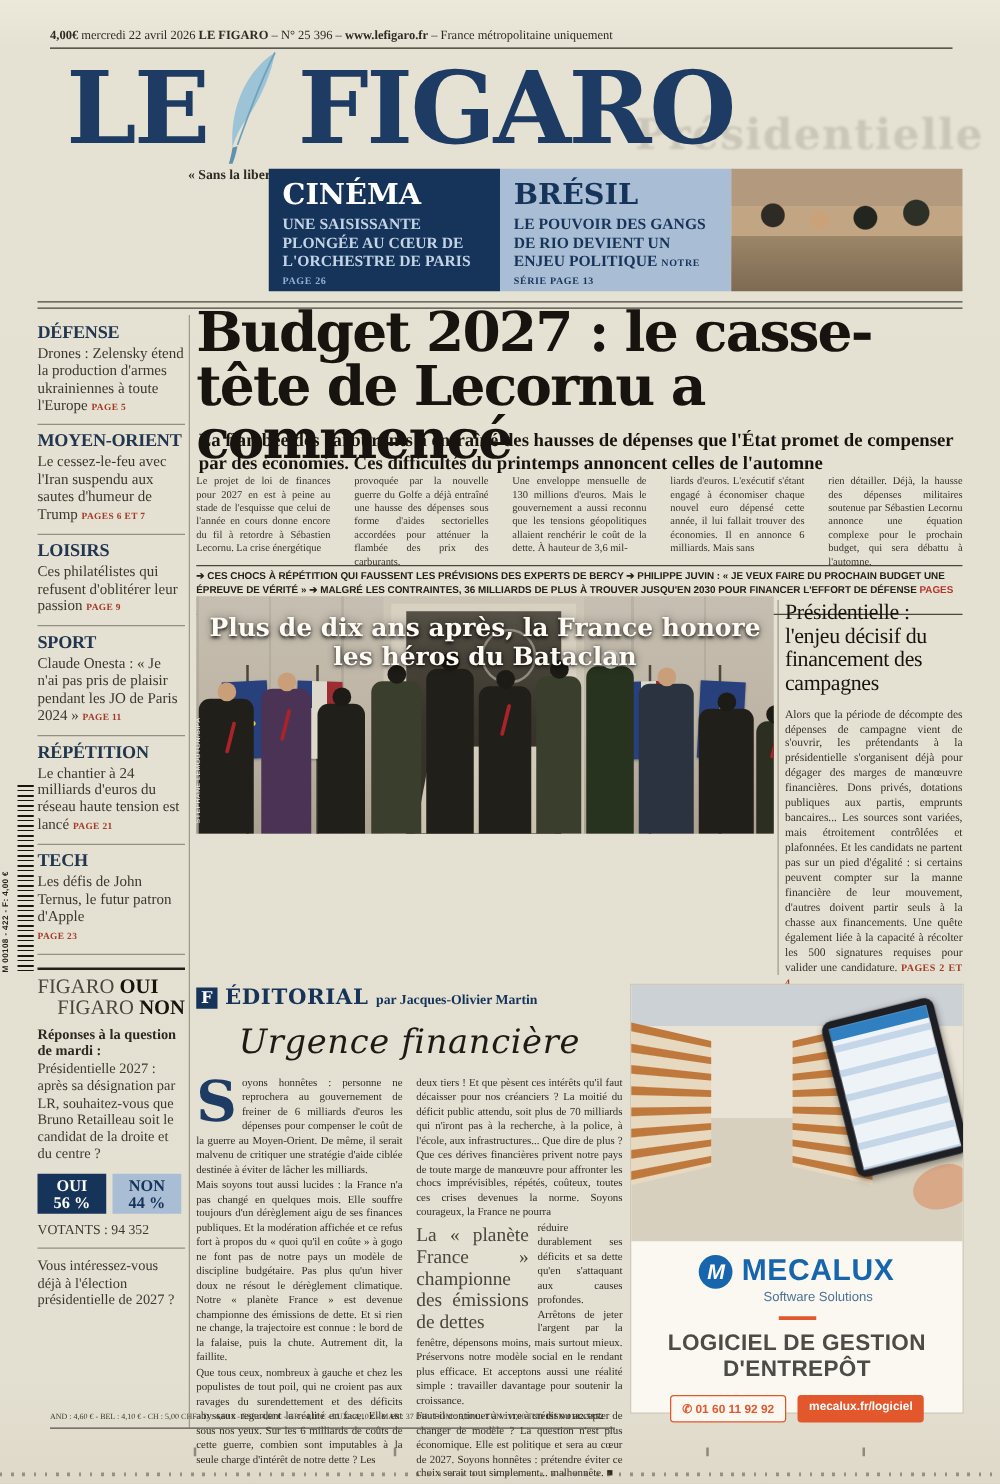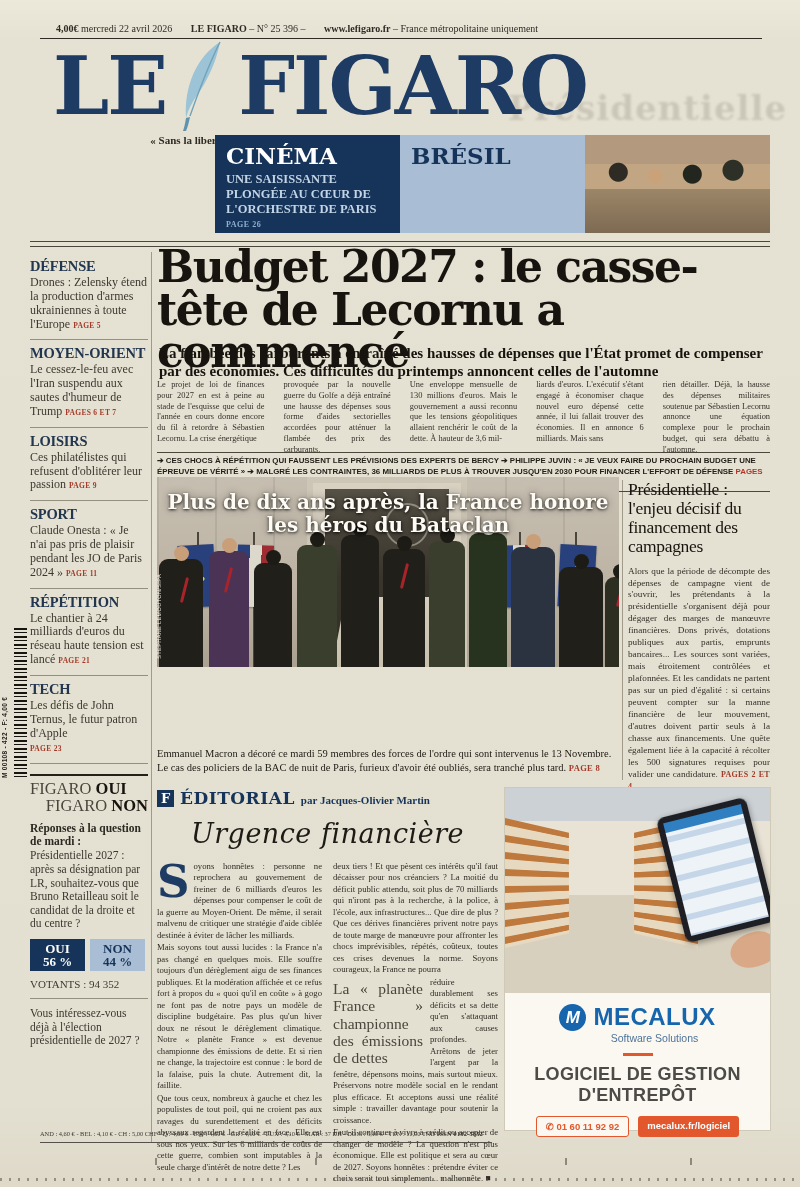--- a/index.html
+++ b/index.html
@@ -2,21 +2,21 @@
 <html lang="fr"><head>
 <meta charset="utf-8">
 <style>
   html,body{margin:0;padding:0;background:#cfccc0;}
   .page{position:relative;width:800px;height:1187px;margin:0 auto;overflow:hidden;
         background:linear-gradient(180deg,#ece8da 0,#e6e2d3 40px,#e4e0d1 1100px,#ded9c9 1187px);
         font-family:"Liberation Serif",serif;color:#2b2822;}
   
   .topbar{position:absolute;left:40px;top:23px;width:722px;font-size:10px;color:#2e2b24;
           border-bottom:1.5px solid #2e2b24;padding-bottom:4px;white-space:nowrap;}
-  .topbar b{font-weight:bold;margin-left:16px;}
+  .topbar b{font-weight:bold;}
   
   .masthead{position:absolute;left:0;top:40px;width:640px;text-align:center;}
   .mast-row{display:flex;justify-content:center;align-items:center;gap:16px;}
   .mast-word{font-family:"DejaVu Serif",serif;font-weight:bold;font-size:80px;line-height:1;
              color:#1d3b63;letter-spacing:-2px;}
   .feather{width:52px;height:92px;margin:0 -6px;flex:0 0 auto;}
   .tagline{margin-top:2px;font-size:11px;font-weight:bold;color:#2e2b24;}
   .ghost{position:absolute;left:508px;top:88px;font-family:"DejaVu Serif",serif;font-weight:bold;
          font-size:34px;color:rgba(110,104,90,.22);filter:blur(1px);letter-spacing:1px;}
   
@@ -205,20 +205,24 @@
     <div class="tz ph-orchestra"></div>
     <div class="tz tz-cinema">
       <div class="tz-kicker">CINÉMA</div>
       <div class="tz-title">
         <span>UNE SAISISSANTE PLONGÉE AU CŒUR DE L'ORCHESTRE DE PARIS</span>
         <span class="tz-page">PAGE 26</span>
       </div>
     </div>
     <div class="tz tz-bresil">
       <div class="tz-kicker">BRÉSIL</div>
+      <div class="tz-title">
+        <span>LE POUVOIR DES GANGS DE RIO DEVIENT UN ENJEU POLITIQUE</span>
+        <span class="tz-page">NOTRE SÉRIE PAGE 13</span>
+      </div>
     </div>
     <div class="tz ph-rio"></div>
   </div>
 
   <div class="double-rule"></div>
   <div class="v-divider" style="left:151px;top:252px;height:890px;"></div>
   <div class="v-divider" style="left:622px;top:480px;height:300px;"></div>
 
   <div class="sidebar">
     <div class="sb-item">
@@ -311,23 +315,20 @@
     <b class="lanyard" style="left:26px;bottom:64px"></b>
     <b class="lanyard" style="left:70px;bottom:74px"></b>
     <b class="lanyard" style="left:246px;bottom:78px"></b>
     <b class="lanyard" style="left:462px;bottom:60px"></b>
     <div class="ph-head">
       <div>Plus de dix ans après, la France honore</div>
       <div>les héros du Bataclan</div>
     </div>
     <div class="ph-credit">STÉPHANE LEMOUTON/SIPA</div>
   </div>
-  <div class="caption">
-    <span>Emmanuel Macron a décoré ce mardi 59 membres des forces de l'ordre qui sont intervenus le 13 Novembre. Le cas des policiers de la BAC de nuit de Paris, furieux d'avoir été oubliés, sera tranché plus tard. </span><span class="pageref" style="font-size:8.5px">PAGE 8</span>
-  </div>
 
   <div class="right-story">
     <h2>Présidentielle : l'enjeu décisif du financement des campagnes</h2>
     <p><span>Alors que la période de décompte des dépenses de campagne vient de s'ouvrir, les prétendants à la présidentielle s'organisent déjà pour dégager des marges de manœuvre financières. Dons privés, dotations publiques aux partis, emprunts bancaires... Les sources sont variées, mais étroitement contrôlées et plafonnées. Et les candidats ne partent pas sur un pied d'égalité : si certains peuvent compter sur la manne financière de leur mouvement, d'autres doivent partir seuls à la chasse aux financements. Une quête également liée à la capacité à récolter les 500 signatures requises pour valider une candidature. </span><span class="pageref" style="font-size:8px">PAGES 2 ET 4</span></p>
   </div>
 
   <div class="editorial">
     <div class="ed-head">
       <div class="ed-logo">F</div>
       <span class="ed-label">ÉDITORIAL</span>

